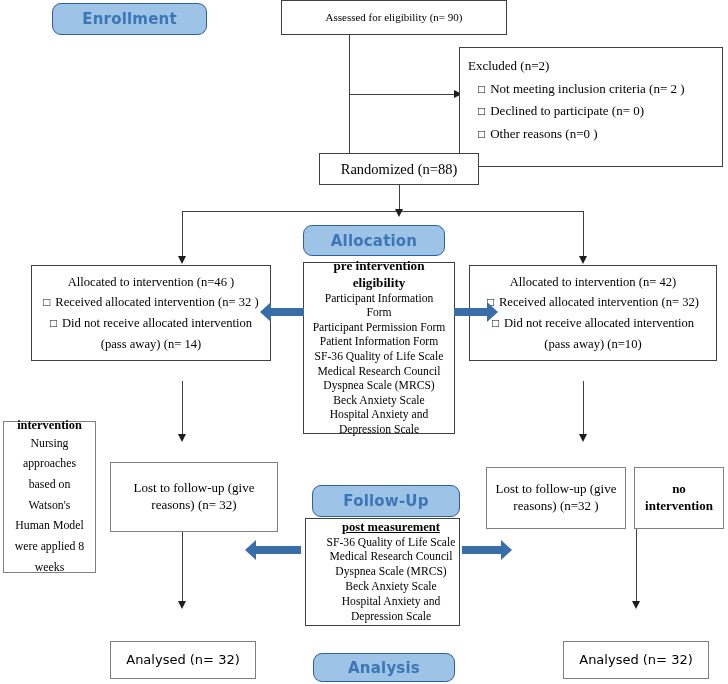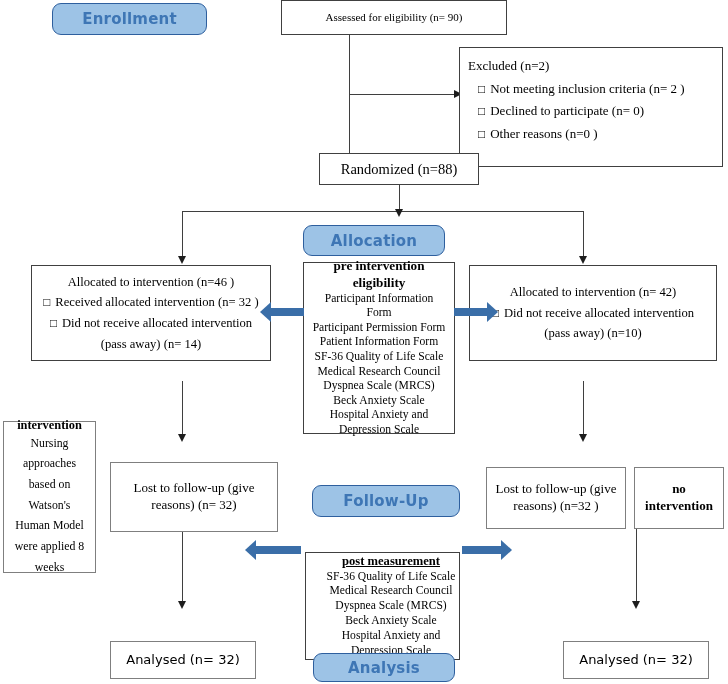--- a/index.html
+++ b/index.html
@@ -115,20 +115,21 @@
 
 <div class="box dark" style="left:31px;top:265px;width:240px;height:96px;font-size:12.6px;">
   <span class="ln" style="margin:2px 0;">Allocated to intervention (n=46 )</span>
   <span class="ln sqr" style="margin:2px 0;">Received allocated intervention (n= 32 )</span>
   <span class="ln sqr" style="margin:2px 0;">Did not receive allocated intervention</span>
   <span class="ln" style="margin:2px 0;">(pass away) (n= 14)</span>
 </div>
 
 <div class="box dark" style="left:469px;top:265px;width:248px;height:96px;font-size:12.6px;">
   <span class="ln" style="margin:2px 0;">Allocated to intervention (n= 42)</span>
+  <span class="ln sqr" style="margin:2px 0;">Received allocated intervention (n= 32)</span>
   <span class="ln sqr" style="margin:2px 0;">Did not receive allocated intervention</span>
   <span class="ln" style="margin:2px 0;">(pass away) (n=10)</span>
 </div>
 
 <div class="box dark" style="left:303px;top:262px;width:152px;height:172px;font-size:11.6px;line-height:1.26;">
   <span class="ln ttl" style="font-size:13.2px;">pre intervention</span>
   <span class="ln ttl" style="font-size:13.2px;">eligibility</span>
   <span class="ln">Participant Information</span>
   <span class="ln">Form</span>
   <span class="ln">Participant Permission Form</span>
@@ -176,21 +177,21 @@
   <span class="ln ttl" style="font-size:12.4px;line-height:1.3;">intervention</span>
   <span class="ln">Nursing</span>
   <span class="ln">approaches</span>
   <span class="ln">based on</span>
   <span class="ln">Watson's</span>
   <span class="ln">Human Model</span>
   <span class="ln">were applied 8</span>
   <span class="ln">weeks</span>
 </div>
 
-<div class="box dark" style="left:305px;top:552px;width:155px;height:108px;font-size:11.6px;line-height:1.28;padding-left:17px;">
+<div class="box dark" style="left:305px;top:518px;width:155px;height:108px;font-size:11.6px;line-height:1.28;padding-left:17px;">
   <span class="ln ttl u" style="font-size:12.6px;">post measurement</span>
   <span class="ln">SF-36 Quality of Life Scale</span>
   <span class="ln">Medical Research Council</span>
   <span class="ln">Dyspnea Scale (MRCS)</span>
   <span class="ln">Beck Anxiety Scale</span>
   <span class="ln">Hospital Anxiety and</span>
   <span class="ln">Depression Scale</span>
 </div>
 
 <div class="barrow left" style="left:245px;top:540px;width:56px;height:20px;">

